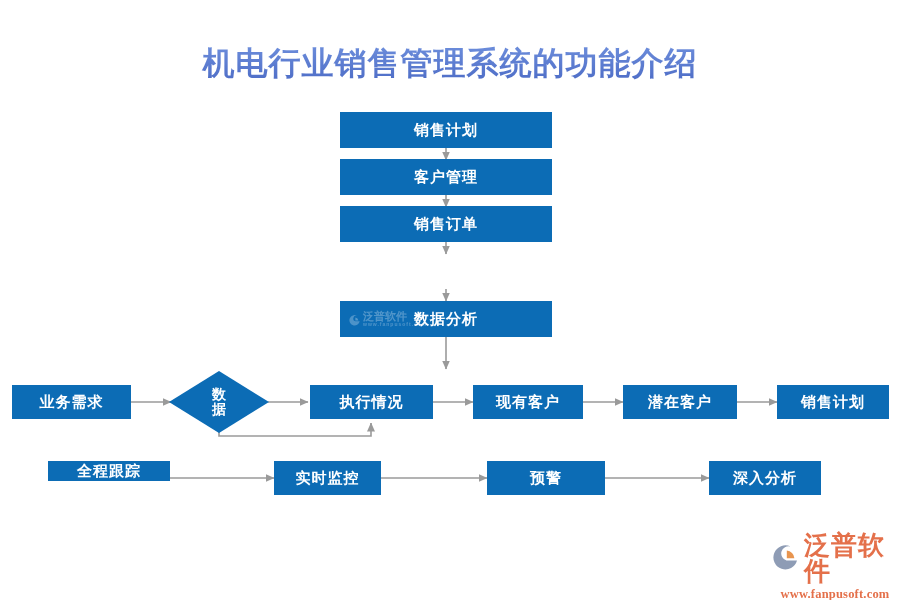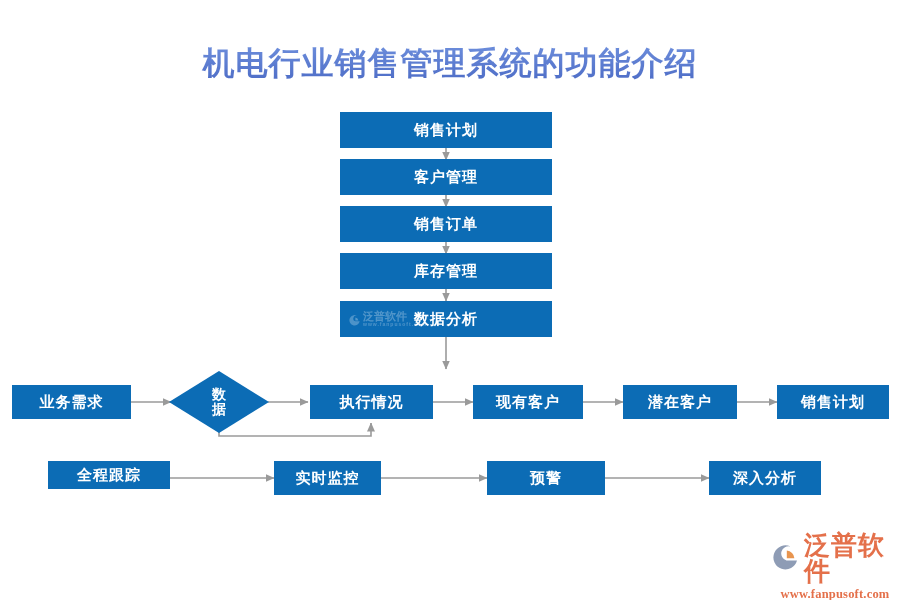--- a/index.html
+++ b/index.html
@@ -188,23 +188,20 @@
   </div>
 
   <div class="node" style="left:340px; top:159px; width:212px; height:36px;">
     <span>客户管理</span>
   </div>
 
   <div class="node" style="left:340px; top:206px; width:212px; height:36px;">
     <span>销售订单</span>
   </div>
 
-  <div class="node" style="left:340px; top:253px; width:212px; height:36px;">
-    <span>库存管理</span>
-  </div>
 
   <div class="node" style="left:340px; top:301px; width:212px; height:36px;">
 
     <div class="watermark-inline">
       <div class="wm-mark">
         <svg viewBox="0 0 30 30" width="13" height="13" aria-hidden="true">
           <path d="M21,4 A12,12 0 1 0 27,17 L17,17 A5,5 0 1 1 21,4 Z" fill="#cfe2f2"></path>
           <path d="M17,8 A8,8 0 0 1 24,15 L17,15 Z" fill="#e8f2fa"></path>
         </svg>
       </div>
@@ -237,21 +234,21 @@
   </div>
 
   <div class="node" style="left:623px; top:385px; width:114px; height:34px;">
     <span>潜在客户</span>
   </div>
 
   <div class="node" style="left:777px; top:385px; width:112px; height:34px;">
     <span>销售计划</span>
   </div>
 
-  <div class="node" style="left:48px; top:461px; width:122px; height:28px;">
+  <div class="node" style="left:48px; top:461px; width:122px; height:20px;">
     <span>全程跟踪</span>
   </div>
 
   <div class="node" style="left:274px; top:461px; width:107px; height:34px;">
     <span>实时监控</span>
   </div>
 
   <div class="node" style="left:487px; top:461px; width:118px; height:34px;justify-content:center;">
     <span>预警</span>
   </div>

